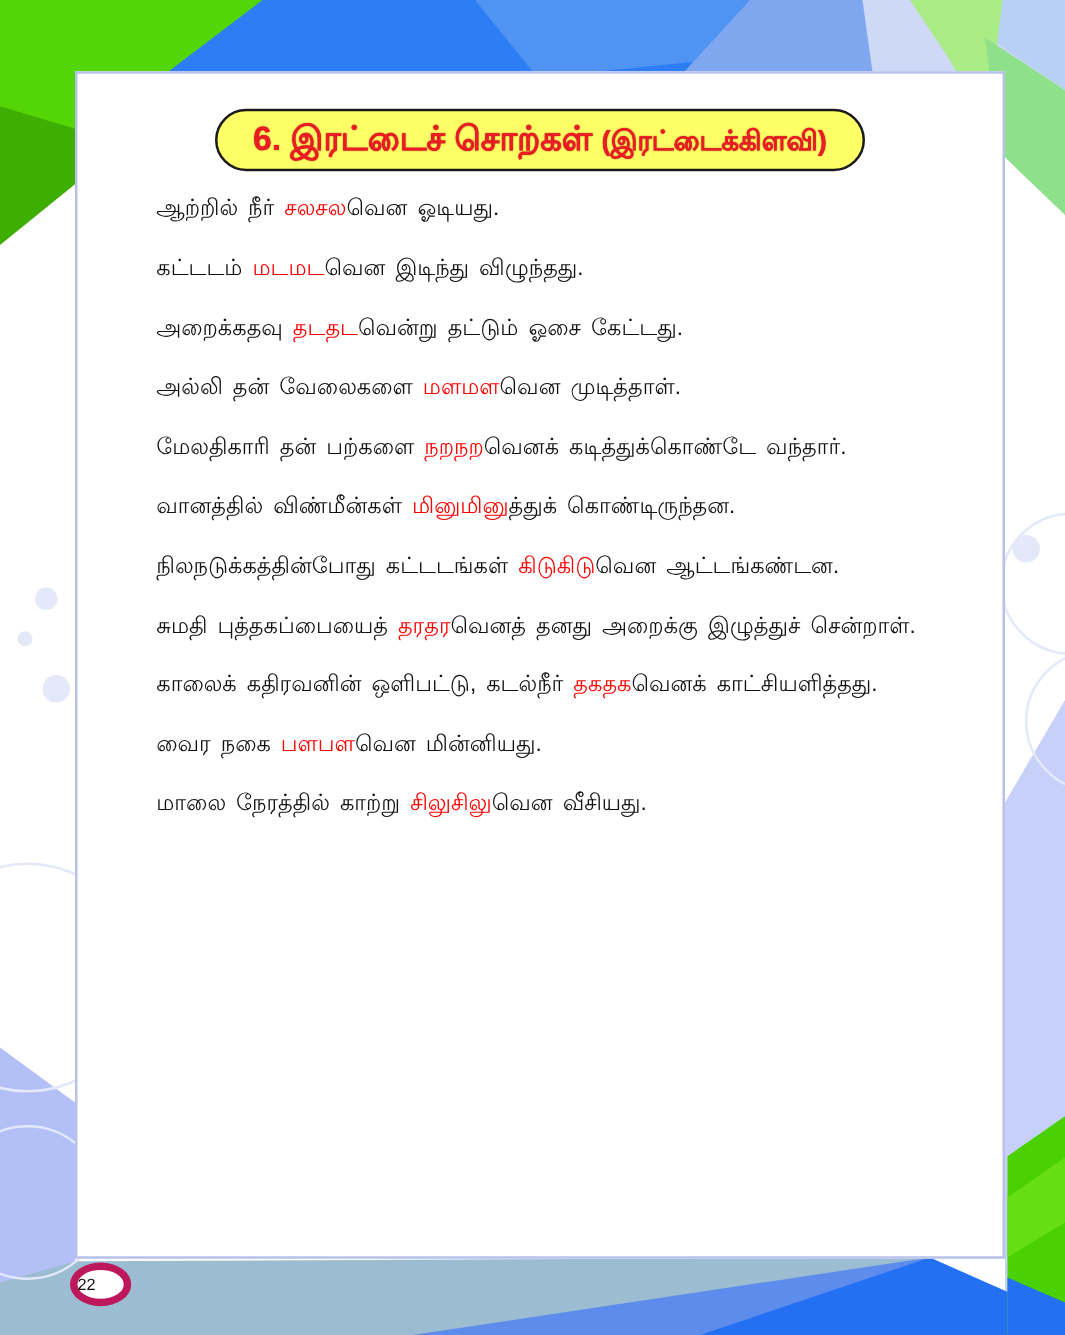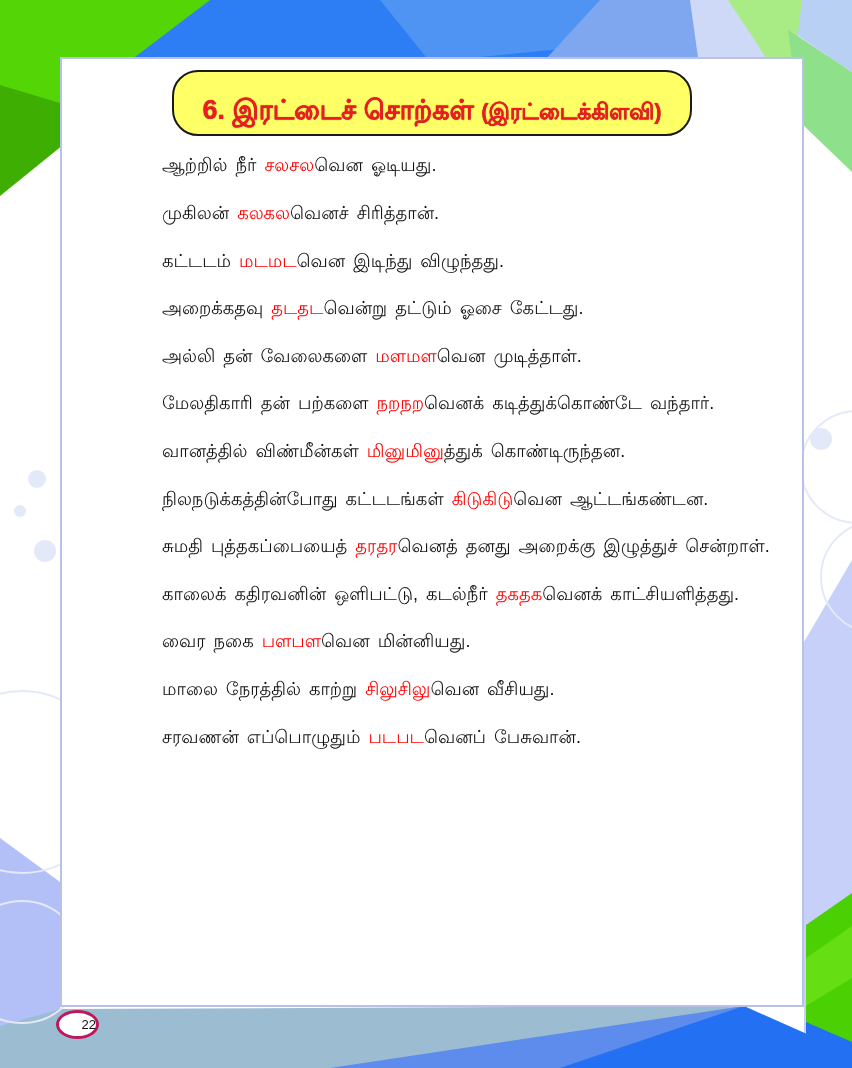--- a/index.html
+++ b/index.html
@@ -12,40 +12,40 @@
   
   .deco{position:absolute;border-radius:50%;z-index:1;pointer-events:none;}
   .deco.ring{border:2px solid #e3e9f9;background:transparent;}
   .deco.dot{background:#e3e9f9;}
   
   .card{
     position:absolute;left:60px;top:57px;width:744px;height:950px;
     background:#ffffff;border:2px solid #b7c1ea;box-sizing:border-box;z-index:2;
   }
   .title-pill{
-    margin:11px auto 0 auto;width:fit-content;max-width:640px;
+    margin:28px auto 0 auto;width:fit-content;max-width:640px;
     background:var(--pill-yellow,#ffff66);
     border:2.5px solid #1a1a1a;border-radius:26px;
-    padding:22px 28px 8px 28px;text-align:center;
+    padding:6px 28px 8px 28px;text-align:center;
     color:var(--title-red,#ed1c24);font-weight:bold;
     font-size:27px;line-height:1.2;white-space:nowrap;
     text-shadow:0 0 1px #8a0000;
   }
   .title-pill .paren{font-size:22px;}
-  .sentences{margin:6px 18px 0 100px;}
+  .sentences{margin:6px 18px 0 63px;}
   .sentence{
     line-height:47.6px;height:47.6px;white-space:nowrap;
     font-size:18px;color:var(--text-color,#111111);
     word-spacing:3px;
   }
   .sentence .red{color:var(--highlight-red,#ff0000);}
   .page-badge{
     position:absolute;left:56px;top:1010px;width:37px;height:23px;
-    background:#ffffff;border:3px solid #be185d;border-radius:50%;
-    display:flex;align-items:center;justify-content:flex-end;
+    background:#ffffff;border:6px solid #be185d;border-radius:50%;
+    display:flex;align-items:center;justify-content:flex-start;
     font-size:13px;color:#111;z-index:3;
   }
 </style>
 </head>
 <body style="--title-red: #ed1c24; --highlight-red: #ff0000; --pill-yellow: #ffff66; --text-color: #111111;">
 
 <svg class="bg-art" viewBox="0 0 852 1068" preserveAspectRatio="none">
 
   <polygon points="60,0 660,0 560,60 300,155 60,195" fill="#2d7ef5"></polygon>
   <polygon points="380,0 660,0 600,45 430,62" fill="#4f93f3"></polygon>
@@ -80,30 +80,28 @@
 <div class="deco dot" style="left:810px;top:428px;width:22px;height:22px;"></div>
 <div class="deco ring" style="left:820px;top:520px;width:110px;height:110px;"></div>
 
 <div class="card">
   <div class="title-pill">
     <span>6. இரட்டைச் சொற்கள்</span>
     <span class="paren">(இரட்டைக்கிளவி)</span>
   </div>
   <div class="sentences">
       <div class="sentence"><span>ஆற்றில் நீர் </span><span class="red">சலசல</span><span>வென ஓடியது.</span></div>
-      <div class="sentence"><span>முகிலன் </span><span class="red">கலகல</span><span>வெனச் சிரித்தான்.</span></div>
       <div class="sentence"><span>கட்டடம் </span><span class="red">மடமட</span><span>வென இடிந்து விழுந்தது.</span></div>
       <div class="sentence"><span>அறைக்கதவு </span><span class="red">தடதட</span><span>வென்று தட்டும் ஓசை கேட்டது.</span></div>
       <div class="sentence"><span>அல்லி தன் வேலைகளை </span><span class="red">மளமள</span><span>வென முடித்தாள்.</span></div>
       <div class="sentence"><span>மேலதிகாரி தன் பற்களை </span><span class="red">நறநற</span><span>வெனக் கடித்துக்கொண்டே வந்தார்.</span></div>
       <div class="sentence"><span>வானத்தில் விண்மீன்கள் </span><span class="red">மினுமினு</span><span>த்துக் கொண்டிருந்தன.</span></div>
       <div class="sentence"><span>நிலநடுக்கத்தின்போது கட்டடங்கள் </span><span class="red">கிடுகிடு</span><span>வென ஆட்டங்கண்டன.</span></div>
       <div class="sentence"><span>சுமதி புத்தகப்பையைத் </span><span class="red">தரதர</span><span>வெனத் தனது அறைக்கு இழுத்துச் சென்றாள்.</span></div>
       <div class="sentence"><span>காலைக் கதிரவனின் ஒளிபட்டு, கடல்நீர் </span><span class="red">தகதக</span><span>வெனக் காட்சியளித்தது.</span></div>
       <div class="sentence"><span>வைர நகை </span><span class="red">பளபள</span><span>வென மின்னியது.</span></div>
       <div class="sentence"><span>மாலை நேரத்தில் காற்று </span><span class="red">சிலுசிலு</span><span>வென வீசியது.</span></div>
-      <div class="sentence"><span>சரவணன் எப்பொழுதும் </span><span class="red">படபட</span><span>வெனப் பேசுவான்.</span></div>
     </div>
 </div>
 
 <div class="page-badge">
   <span>22</span>
 </div>
 
 </body></html>

